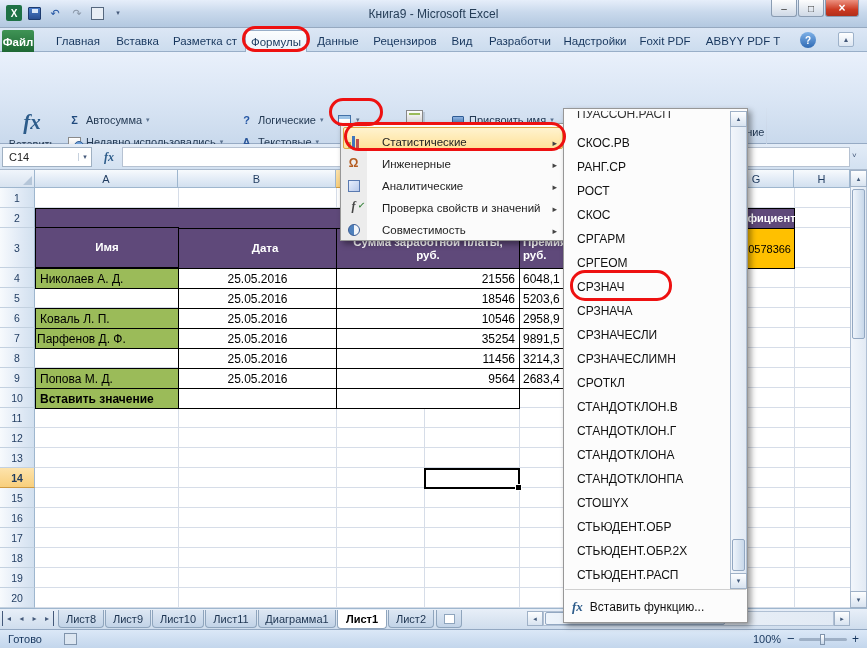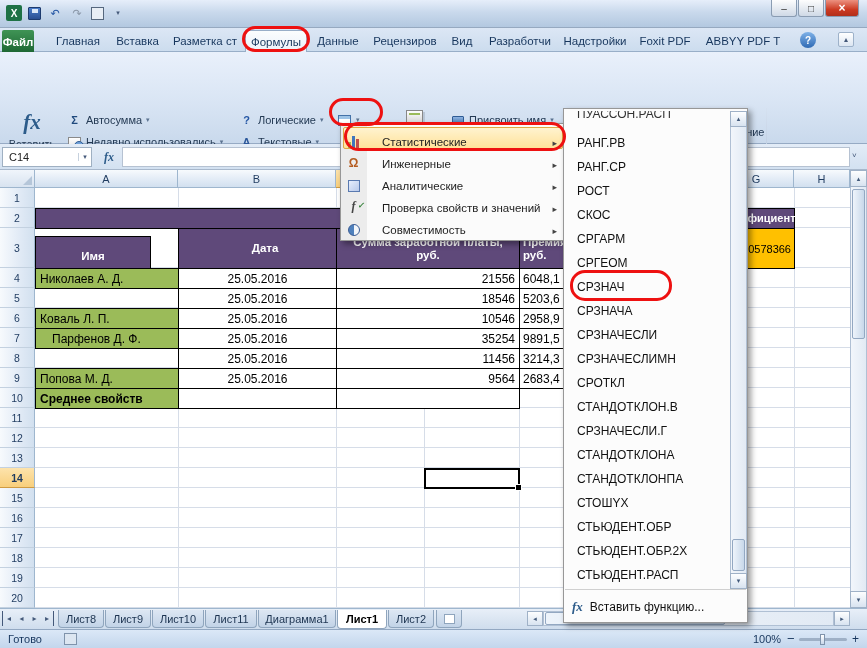--- a/index.html
+++ b/index.html
@@ -121,20 +121,21 @@
 
   <div class="abs titlebar" style="left:0;top:0;width:867px;height:28px">
     <div class="abs flex" style="left:6px;top:5px;gap:6px">
       <span class="qico i-xl"></span>
       <span class="qico i-save"></span>
       <span class="qico" style="color:#2456a4">↶</span>
       <span class="qico" style="color:#8a97a8">↷</span>
       <span class="qico i-calcsm"></span>
       <span class="qico" style="font-size:7px;color:#44597a">▾</span>
     </div>
+    <div class="abs title-text" style="left:0;right:0;top:7px;text-align:center">Книга9  -  Microsoft Excel</div>
     <div class="abs flex" style="right:8px;top:0">
       <span class="wbtn">–</span>
       <span class="wbtn">□</span>
       <span class="wbtn close">×</span>
     </div>
   </div>
 
   <div class="abs tabstrip" style="left:0;top:28px;width:867px;height:24px">
     <div class="rtab file" style="left:2px;width:32px">Файл</div>
     <div class="rtab" style="left:49px;width:58px">Главная</div>
@@ -303,21 +304,21 @@
               background-repeat:no-repeat;
               background-size:1px 420px,1px 420px,1px 420px,1px 420px,1px 420px,1px 420px,1px 420px;
               background-position:143px 0,301px 0,389px 0,484px 0,599px 0,684px 0,759px 0;">
     <div class="abs" style="left:0;top:19px;width:815px;height:22px;background:repeating-linear-gradient(to bottom,#d6dde8 0 1px,transparent 1px 20px)"></div>
     <div class="abs" style="left:0;top:79px;width:815px;height:341px;background:repeating-linear-gradient(to bottom,#d6dde8 0 1px,transparent 1px 20px)"></div>
   </div>
 
   <div class="tc purple" style="left:35px;top:208px;width:685px;height:21px"></div>
   <div class="tc purple" style="left:719px;top:208px;width:76px;height:21px;font-size:11px">Коэффициент</div>
 
-  <div class="tc purple" style="left:35px;top:236px;width:116px;height:41px">Имя</div>
+  <div class="tc purple" style="left:35px;top:227px;width:144px;height:41px">Имя</div>
   <div class="tc purple" style="left:178px;top:228px;width:174px;height:41px">Дата</div>
   <div class="tc purple" style="left:336px;top:228px;width:184px;height:41px">
       <span style="width:172px">Сумма заработной платы, руб.</span>
     </div>
   <div class="tc purple" style="left:519px;top:228px;width:201px;height:41px;justify-content:flex-start;text-align:left">
       <span style="width:60px;padding-left:3px">Премия, руб.</span>
     </div>
   <div class="tc orange" style="left:719px;top:228px;width:76px;height:41px">30578366</div>
 
   <div class="tc green" style="left:35px;top:268px;width:144px;height:21px;padding-left:4px">Николаев А. Д.</div>
@@ -327,35 +328,35 @@
 
   <div class="tc" style="left:178px;top:288px;width:159px;height:21px;justify-content:center">25.05.2016</div>
   <div class="tc" style="left:336px;top:288px;width:184px;height:21px;justify-content:flex-end;padding-right:4px">18546</div>
   <div class="tc" style="left:519px;top:288px;width:201px;height:21px;padding-left:3px">5203,6</div>
 
   <div class="tc green" style="left:35px;top:308px;width:144px;height:21px;padding-left:4px">Коваль Л. П.</div>
   <div class="tc" style="left:178px;top:308px;width:159px;height:21px;justify-content:center">25.05.2016</div>
   <div class="tc" style="left:336px;top:308px;width:184px;height:21px;justify-content:flex-end;padding-right:4px">10546</div>
   <div class="tc" style="left:519px;top:308px;width:201px;height:21px;padding-left:3px">2958,9</div>
 
-  <div class="tc green" style="left:35px;top:328px;width:154px;height:21px;padding-left:16px">Парфенов Д. Ф.</div>
+  <div class="tc green" style="left:35px;top:328px;width:154px;height:21px;padding-left:1px">Парфенов Д. Ф.</div>
   <div class="tc" style="left:178px;top:328px;width:159px;height:21px;justify-content:center">25.05.2016</div>
   <div class="tc" style="left:336px;top:328px;width:184px;height:21px;justify-content:flex-end;padding-right:4px">35254</div>
   <div class="tc" style="left:519px;top:328px;width:201px;height:21px;padding-left:3px">9891,5</div>
 
   <div class="tc" style="left:178px;top:348px;width:159px;height:21px;justify-content:center">25.05.2016</div>
   <div class="tc" style="left:336px;top:348px;width:184px;height:21px;justify-content:flex-end;padding-right:4px">11456</div>
   <div class="tc" style="left:519px;top:348px;width:201px;height:21px;padding-left:3px">3214,3</div>
 
   <div class="tc green" style="left:35px;top:368px;width:144px;height:21px;padding-left:4px">Попова М. Д.</div>
   <div class="tc" style="left:178px;top:368px;width:159px;height:21px;justify-content:center">25.05.2016</div>
   <div class="tc" style="left:336px;top:368px;width:184px;height:21px;justify-content:flex-end;padding-right:4px">9564</div>
   <div class="tc" style="left:519px;top:368px;width:201px;height:21px;padding-left:3px">2683,4</div>
 
-  <div class="tc green" style="left:35px;top:388px;width:144px;height:21px;padding-left:4px;font-weight:bold">Среднее свойств</div>
+  <div class="tc green" style="left:35px;top:388px;width:144px;height:21px;padding-left:4px;font-weight:bold">Вставить значение</div>
   <div class="tc" style="left:178px;top:388px;width:159px;height:21px"></div>
   <div class="tc" style="left:336px;top:388px;width:184px;height:21px"></div>
 
   <div class="selbox" style="left:424px;top:468px;width:96px;height:21px"></div>
 
   <div class="sb-track" style="left:850px;top:170px;width:17px;height:438px"></div>
   <div class="sb-btn" style="left:850px;top:170px;width:17px;height:17px">▴</div>
   <div class="sb-thumb" style="left:852px;top:189px;width:13px;height:150px"></div>
   <div class="sb-btn" style="left:850px;top:591px;width:17px;height:17px">▾</div>
 
@@ -431,33 +432,33 @@
       <span>Совместимость</span>
       <span class="marrow">▸</span>
     </div>
   </div>
 
   <div class="smenu" style="left:563px;top:108px;width:185px">
     <div style="width:166px">
       <div class="clipitem">
           <span>ПУАССОН.РАСП</span>
         </div>
-      <div class="sitem">РАНГ.РВ</div>
+      <div class="sitem">СКОС.РВ</div>
       <div class="sitem">РАНГ.СР</div>
       <div class="sitem">РОСТ</div>
       <div class="sitem">СКОС</div>
       <div class="sitem">СРГАРМ</div>
       <div class="sitem">СРГЕОМ</div>
       <div class="sitem">СРЗНАЧ</div>
       <div class="sitem">СРЗНАЧА</div>
       <div class="sitem">СРЗНАЧЕСЛИ</div>
       <div class="sitem">СРЗНАЧЕСЛИМН</div>
       <div class="sitem">СРОТКЛ</div>
       <div class="sitem">СТАНДОТКЛОН.В</div>
-      <div class="sitem">СРЗНАЧЕСЛИ.Г</div>
+      <div class="sitem">СТАНДОТКЛОН.Г</div>
       <div class="sitem">СТАНДОТКЛОНА</div>
       <div class="sitem">СТАНДОТКЛОНПА</div>
       <div class="sitem">СТОШYX</div>
       <div class="sitem">СТЬЮДЕНТ.ОБР</div>
       <div class="sitem">СТЬЮДЕНТ.ОБР.2Х</div>
       <div class="sitem">СТЬЮДЕНТ.РАСП</div>
     </div>
     <div class="ssep"></div>
     <div class="sitem" style="height:30px;gap:7px;padding-left:8px">
       <span class="i-fxsm"></span>

